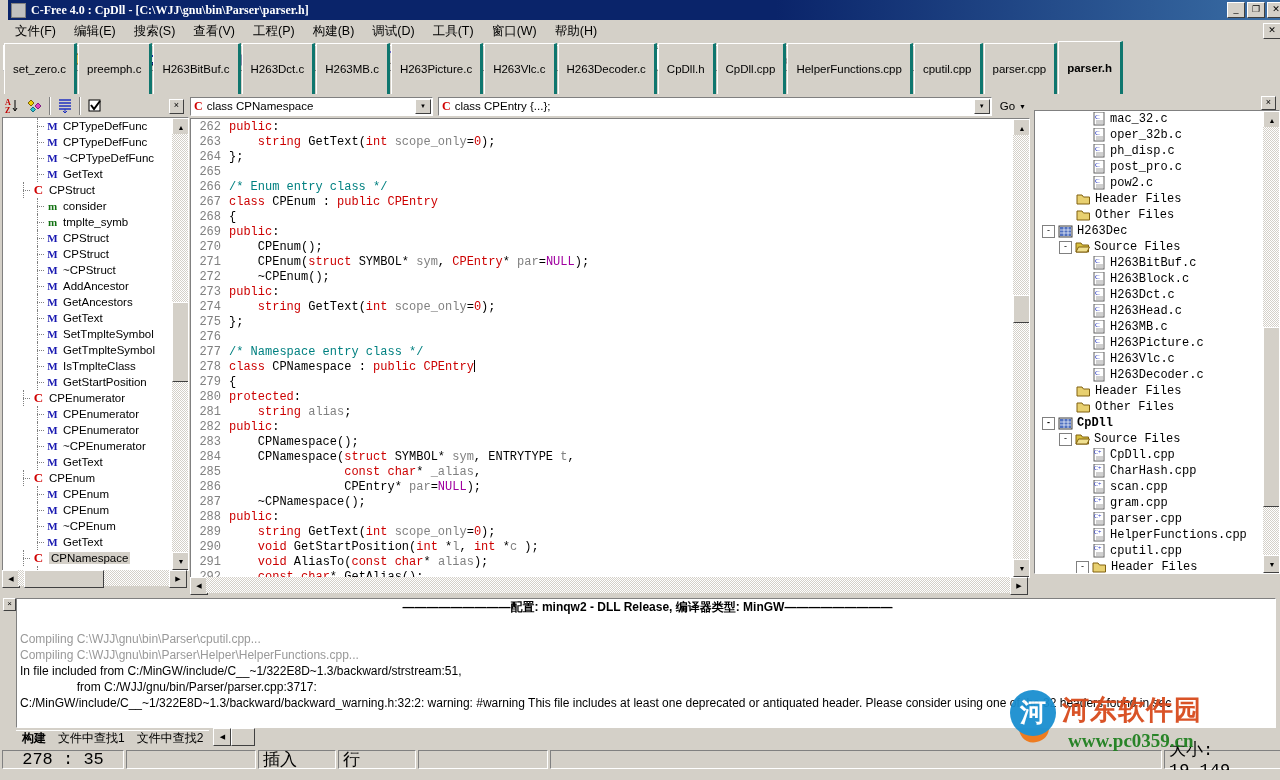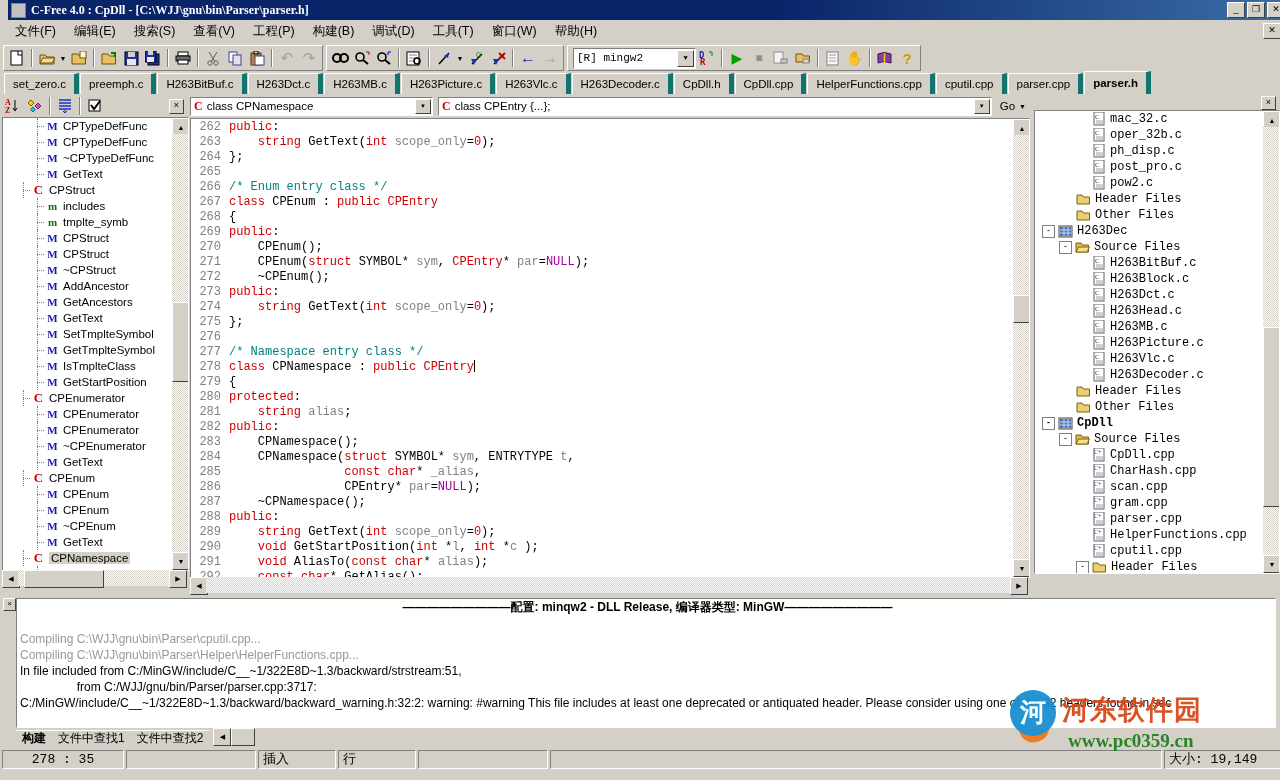--- a/index.html
+++ b/index.html
@@ -68,24 +68,24 @@
     border-right:1px solid #404040;border-bottom:1px solid #404040;
     display:flex;align-items:center;justify-content:center;font-size:7px;
   }
 
   
   .filetabs{
     position:absolute;left:0;top:73px;width:1280px;height:21px;
     background:#d4d0c8;display:flex;align-items:flex-end;padding-left:4px;
   }
   .ftab{
-    height:18px;line-height:18px;padding:1px 8px;font-size:11.5px;color:#000;
+    height:18px;line-height:18px;padding:16px 8px;font-size:11.5px;color:#000;
     background:#d4d0c8;
     border-top:1px solid #ffffff;border-left:1px solid #ffffff;
-    border-right:5px solid #0f766e;
+    border-right:3px solid #0f766e;
     margin-right:1px;white-space:nowrap;
   }
   .ftab.active{font-weight:bold;height:20px;line-height:20px;background:#d4d0c8;}
 
   
   .work{position:absolute;left:0;top:94px;width:1280px;height:502px;background:#d4d0c8;}
 
   
   .leftpanel{position:absolute;left:2px;top:2px;width:185px;height:496px;background:#d4d0c8;}
   .lp-toolbar{height:20px;display:flex;align-items:center;background:#d4d0c8;position:relative;}
@@ -203,21 +203,21 @@
   .otab{height:15px;line-height:15px;font-size:12px;padding:0 6px;background:#d4d0c8;
     position:relative;border-top:1px solid #fff;white-space:nowrap;}
   .otab.active{font-weight:bold;}
 
   
   .statusbar{position:absolute;left:0;top:748px;width:1280px;height:22px;background:#d4d0c8;
     display:flex;align-items:center;padding:0 2px;gap:2px;}
   .spane{height:17px;background:#d4d0c8;
     border-top:1px solid #808080;border-left:1px solid #808080;
     border-right:1px solid #fff;border-bottom:1px solid #fff;
-    font-size:13px;display:flex;align-items:center;padding:0 4px;color:#000;}
+    font-size:17px;display:flex;align-items:center;padding:0 4px;color:#000;}
   .spane.mono{font-family:"Liberation Mono",monospace;}
   .bottomedge{position:absolute;left:0;top:770px;width:1280px;height:10px;background:#d4d0c8;}
 
   
   .wm{position:absolute;right:10px;top:690px;width:260px;height:80px;pointer-events:none;opacity:.95;}
   .wm-circ{position:absolute;left:0;top:0;width:46px;height:46px;border-radius:50%;
     background:#1a8fd0;color:#fff;font-size:26px;font-weight:bold;text-align:center;line-height:46px;
     font-family:"Liberation Serif",serif;}
   .wm-circ::after{content:"";position:absolute;left:10px;top:30px;width:30px;height:22px;
     background:#f07818;border-radius:0 0 14px 14px;transform:rotate(-18deg);z-index:-1;}
@@ -531,21 +531,21 @@
               <span class="tlabel">GetText</span>
             </div>
             <div class="trow" style="padding-left: 14px;">
               <span class="dots"></span>
               <span class="ic ic-C">C</span>
               <span class="tlabel">CPStruct</span>
             </div>
             <div class="trow" style="padding-left: 28px;">
               <span class="dots"></span>
               <span class="ic ic-m">m</span>
-              <span class="tlabel">includes</span>
+              <span class="tlabel">consider</span>
             </div>
             <div class="trow" style="padding-left: 28px;">
               <span class="dots"></span>
               <span class="ic ic-m">m</span>
               <span class="tlabel">tmplte_symb</span>
             </div>
             <div class="trow" style="padding-left: 28px;">
               <span class="dots"></span>
               <span class="ic ic-M">M</span>
               <span class="tlabel">CPStruct</span>

